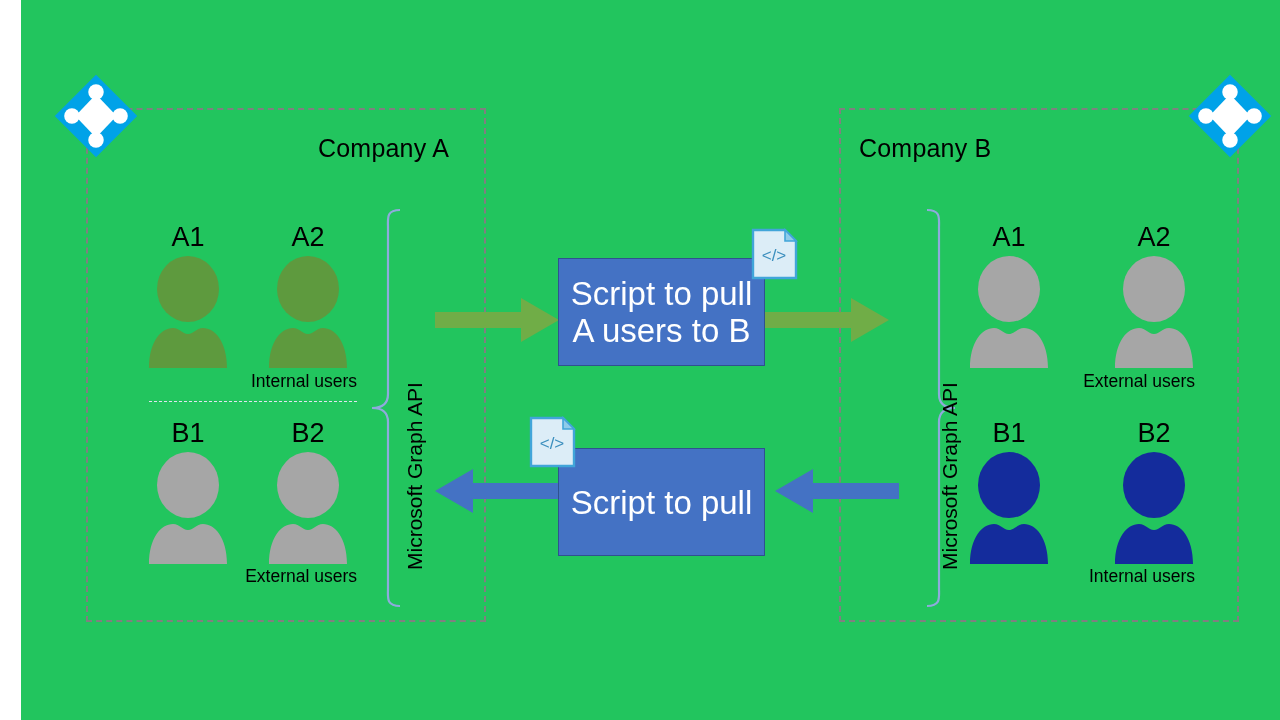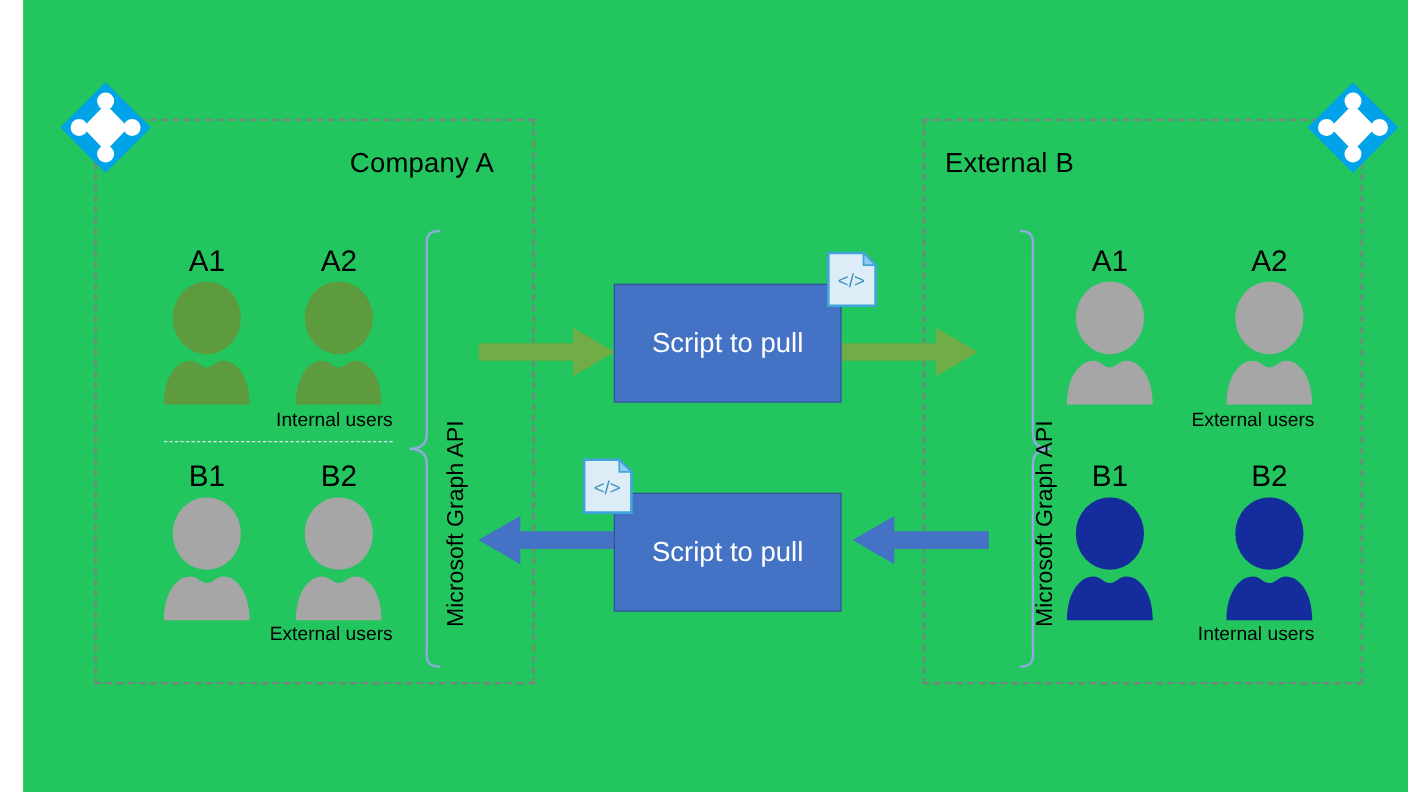--- a/index.html
+++ b/index.html
@@ -92,21 +92,21 @@
   #graph-label-a { left: 382px; top: 570px; }
   #graph-label-b { left: 917px; top: 570px; }
 
   
   .script-box {
     position: absolute;
     background: #4472C4;
     border: 1px solid #2F528F;
     box-sizing: border-box;
     color: #ffffff;
-    font-size: 25px;
+    font-size: 33px;
     line-height: 37px;
     text-align: center;
     display: flex;
     flex-direction: column;
     align-items: center;
     justify-content: center;
     padding: 0 6px;
   }
   #script-box-ab { left: 537px; top: 258px; width: 207px; height: 108px; }
   #script-box-ba { left: 537px; top: 448px; width: 207px; height: 108px; }
@@ -186,21 +186,21 @@
   <div class="user-tag" style="left:246px; top:418px;">B2</div>
   <div class="person" style="left:246px; top:452px;">
     <svg viewBox="0 0 82 112" width="82" height="112">
       <ellipse cx="41" cy="33" rx="31" ry="33" fill="#A6A6A6"></ellipse>
       <path d="M 2 112 C 2 86 14 72 26 72 C 33 72 35 78 41 78 C 47 78 49 72 56 72 C 68 72 80 86 80 112 Z" fill="#A6A6A6"></path>
     </svg>
   </div>
   <div class="group-caption" style="left:128px; top:566px; width:208px;">External users</div>
 
   <div class="company-box" id="company-b-box"></div>
-  <div class="company-label" id="company-b-label">External B</div>
+  <div class="company-label" id="company-b-label">Company B</div>
 
   <div class="aad-icon" id="aad-icon-b">
     <svg viewBox="0 0 100 100" width="86" height="86">
       <polygon points="50,2 98,50 50,98 2,50" fill="#00A2E8"></polygon>
       <g fill="#ffffff">
         <circle cx="50" cy="22" r="9"></circle>
         <circle cx="50" cy="78" r="9"></circle>
         <circle cx="22" cy="50" r="9"></circle>
         <circle cx="78" cy="50" r="9"></circle>
         <rect x="46.5" y="22" width="7" height="56"></rect>
@@ -265,20 +265,21 @@
     </svg>
   </div>
   <div class="arrow" id="arrow-script-to-a">
     <svg viewBox="0 0 126 52" width="126" height="52">
       <path d="M 126 18 L 40 18 L 40 4 L 2 26 L 40 48 L 40 34 L 126 34 Z" fill="#4472C4"></path>
     </svg>
   </div>
 
   <div class="script-box" id="script-box-ab">
     <span class="script-line">Script to pull</span>
+    <span class="script-line">A users to B</span>
   </div>
   <div class="script-box" id="script-box-ba">
     <span class="script-line">Script to pull</span>
   </div>
 
   <div class="code-file" id="code-file-ab">
     <svg viewBox="0 0 47 52" width="47" height="52">
       <path d="M 2 2 L 34 2 L 45 13 L 45 50 L 2 50 Z" fill="#DCEDF7" stroke="#41A5D9" stroke-width="2.4" stroke-linejoin="miter"></path>
       <path d="M 34 2 L 34 13 L 45 13 Z" fill="#8FCBEA" stroke="#41A5D9" stroke-width="1.6"></path>
       <text x="23" y="33" font-family="'Liberation Sans', sans-serif" font-size="17" fill="#3C8FBE" text-anchor="middle">&lt;/&gt;</text>

